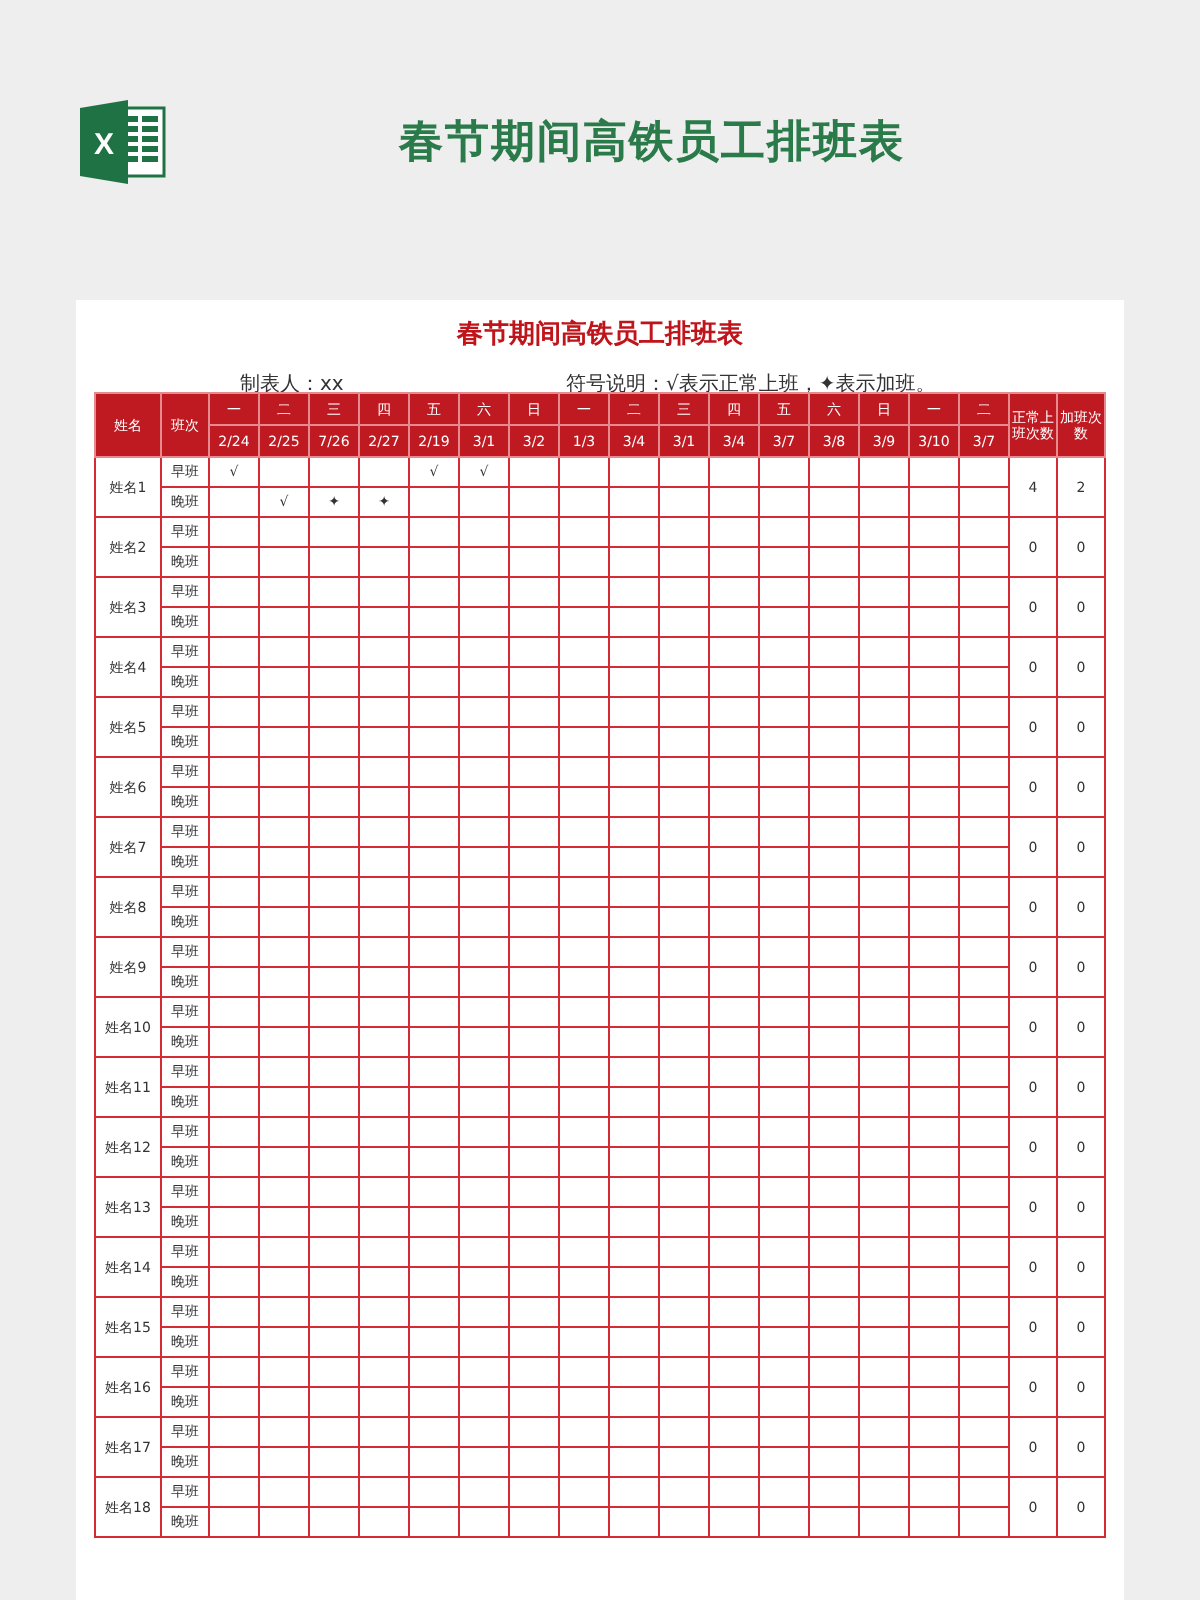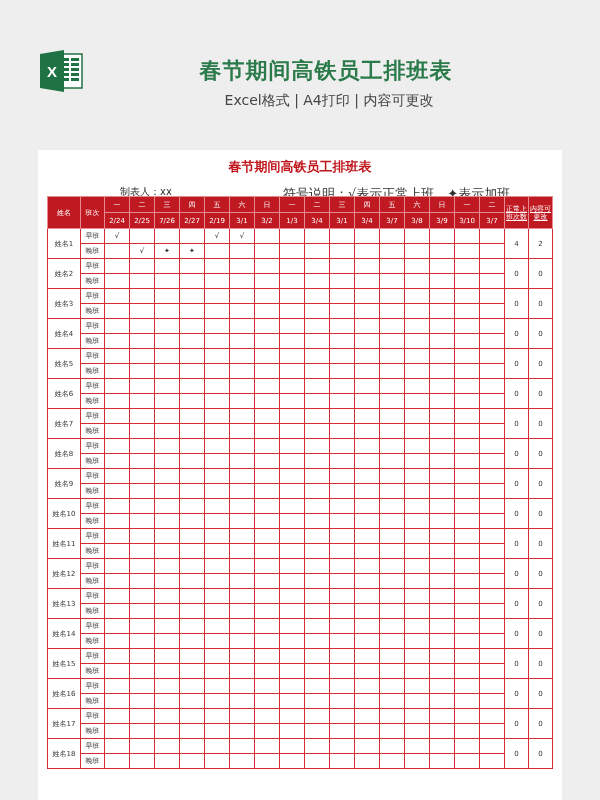--- a/index.html
+++ b/index.html
@@ -26,35 +26,35 @@
     background: #ffffff;
   }
   .sheet-title {
     position: absolute; left: 0; top: 8px; width: 524px; text-align: center;
     color: #c0141b; font-size: 13px; font-weight: bold;
   }
   .maker {
     position: absolute; left: 82px; top: 35px; font-size: 10px; color: #333;
   }
   .legend-note {
-    position: absolute; left: 245px; top: 35px; font-size: 13px; color: #333;
+    position: absolute; left: 245px; top: 35px; font-size: 10px; color: #333;
   }
   table.grid {
     position: absolute; left: 9px; top: 46px;
     border-collapse: collapse; table-layout: fixed;
   }
   table.grid td, table.grid th {
     border: 1px solid #d62a35; padding: 0; text-align: center;
     font-size: 7px; color: #333; overflow: hidden; white-space: nowrap;
   }
   table.grid th {
     background: #bf1a22; color: #ffffff; font-weight: normal;
     border-color: #e68a8f;
   }
-  table.grid th.wrap { white-space: normal; line-height: 8px; text-decoration: underline; }
+  table.grid th.wrap { white-space: normal; line-height: 8px; }
   .hrow1 { height: 16px; }
   .hrow2 { height: 16px; margin-left: 24px; }
   .brow { height: 15px; }
   td.mark { font-size: 7px; color: #222; }
 </style>
 </head>
 <body>
 
 <div class="banner">
   <svg class="excel-icon" viewBox="0 0 46 42">
@@ -68,21 +68,20 @@
         <rect x="33" y="18" width="8" height="3"></rect>
       <rect x="24" y="23" width="7" height="3"></rect>
         <rect x="33" y="23" width="8" height="3"></rect>
       <rect x="24" y="28" width="7" height="3"></rect>
         <rect x="33" y="28" width="8" height="3"></rect>
     </g>
     <polygon points="2,4 26,0 26,42 2,38" fill="#1f7244"></polygon>
     <text x="14" y="27" font-size="15" font-weight="bold" fill="#ffffff" text-anchor="middle" font-family="Liberation Sans, sans-serif">X</text>
   </svg>
   <div class="banner-title">春节期间高铁员工排班表</div>
-  <div class="banner-sub">Excel格式 | A4打印 | 内容可更改</div>
 </div>
 
 <div class="sheet">
   <div class="sheet-title">春节期间高铁员工排班表</div>
   <div class="maker">制表人：xx</div>
   <div class="legend-note">符号说明：√表示正常上班，✦表示加班。</div>
 
   <table class="grid" id="grid">
     <colgroup id="cols">
         <col style="width: 33px;">
@@ -120,21 +119,21 @@
           <th>一</th>
           <th>二</th>
           <th>三</th>
           <th>四</th>
           <th>五</th>
           <th>六</th>
           <th>日</th>
           <th>一</th>
           <th>二</th>
           <th rowspan="2" class="wrap">正常上班次数</th>
-          <th rowspan="2" class="wrap">内容可更改</th>
+          <th rowspan="2" class="wrap">加班次数</th>
         </tr>
         <tr class="hrow2">
           <th>2/24</th>
           <th>2/25</th>
           <th>7/26</th>
           <th>2/27</th>
           <th>2/19</th>
           <th>3/1</th>
           <th>3/2</th>
           <th>1/3</th>

